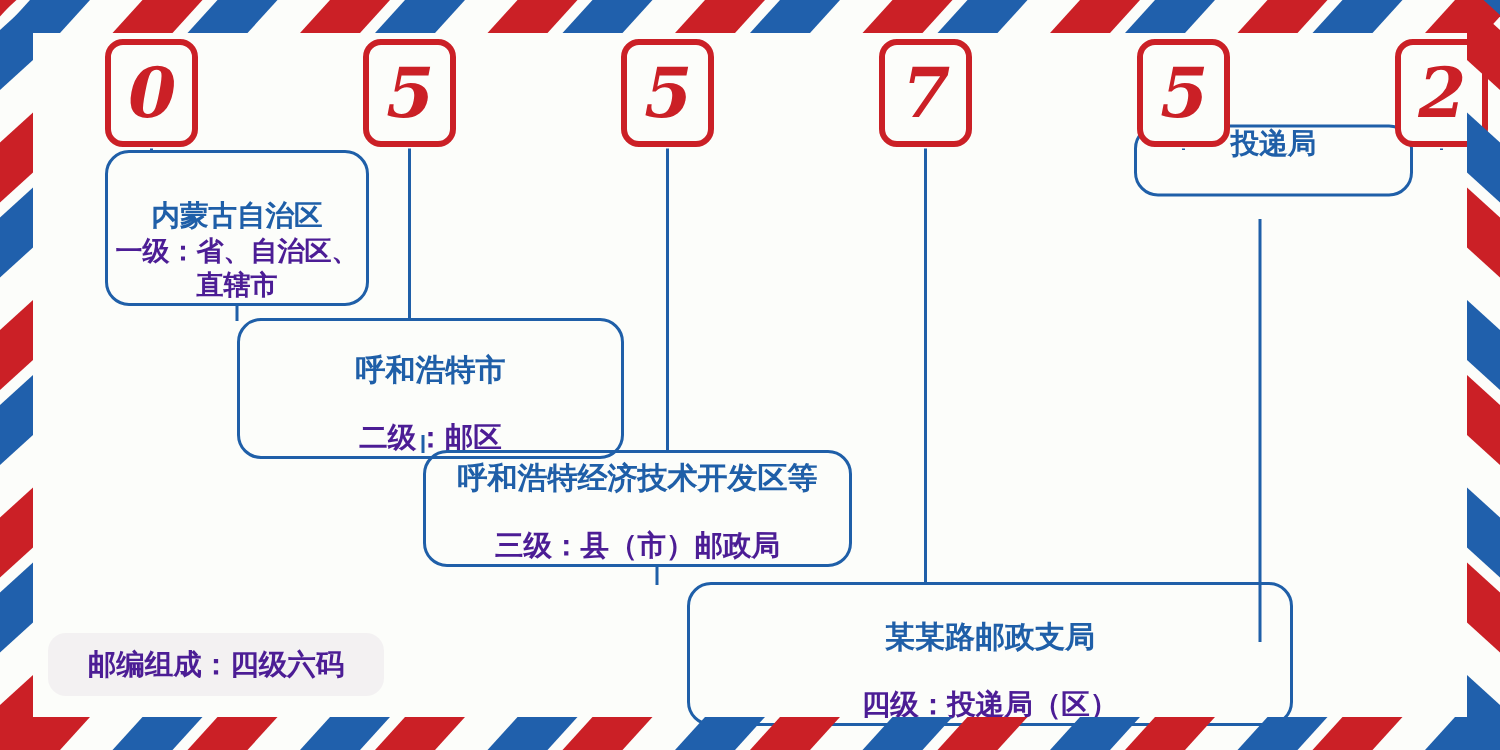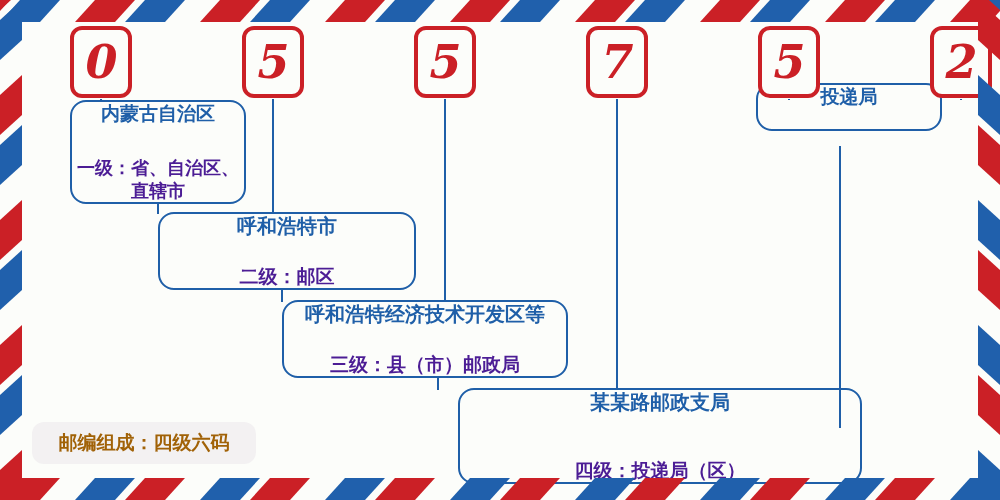--- a/index.html
+++ b/index.html
@@ -68,21 +68,21 @@
   .info-box {
     position: absolute;
     border: 2px solid #1f5fa8;
     border-radius: 16px;
     background: transparent;
     z-index: 2;
     box-sizing: border-box;
     display: flex;
     flex-direction: column;
     align-items: center;
-    justify-content: space-between;
+    justify-content: flex-end;
   }
   .info-title {
     color: #1f5fa8;
     font-family: "DejaVu Serif", "Liberation Serif", serif;
     font-weight: bold;
     font-size: 20px;
     line-height: 1.22;
     text-align: center;
     white-space: nowrap;
   }
@@ -95,21 +95,21 @@
     text-align: center;
   }
   .info-sub.wrap { white-space: normal; }
   .info-sub.nowrap { white-space: nowrap; margin-top: 21px; }
 
   
   #box-l1 { left: 70px;  top: 100px; width: 176px; height: 104px; }
   #box-l1 .info-title { font-size: 19px; }
   #box-l1 .info-sub   { font-size: 18px; }
 
-  #box-l2 { left: 158px; top: 212px; width: 258px; height: 78px; }
+  #box-l2 { left: 158px; top: 212px; width: 258px; height: 94px; }
   #box-l3 { left: 282px; top: 300px; width: 286px; height: 78px; }
   #box-l4 { left: 458px; top: 388px; width: 404px; height: 96px; }
 
   #box-top-right {
     left: 756px; top: 83px; width: 186px; height: 48px;
     justify-content: flex-start;
   }
   #box-top-right .info-title { font-size: 19px; }
 
   
@@ -120,21 +120,21 @@
     width: 224px;
     height: 42px;
     border-radius: 12px;
     background: #f3f1f2;
     z-index: 4;
     display: flex;
     align-items: center;
     justify-content: center;
   }
   #legend-badge .legend-text {
-    color: #a16207;
+    color: #4c1d95;
     font-family: Liberation Sans, sans-serif;
     font-weight: bold;
     font-size: 19px;
     white-space: nowrap;
   }
 </style>
 </head>
 <body>
 
 <div id="stage">

